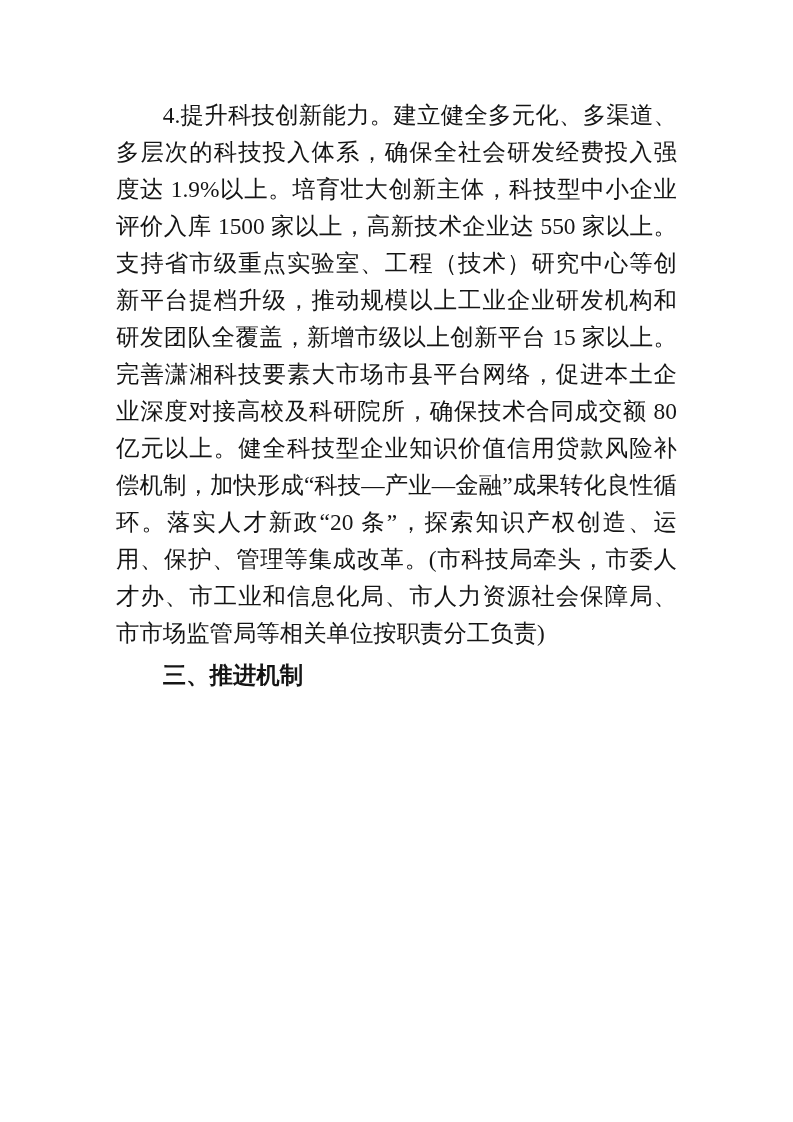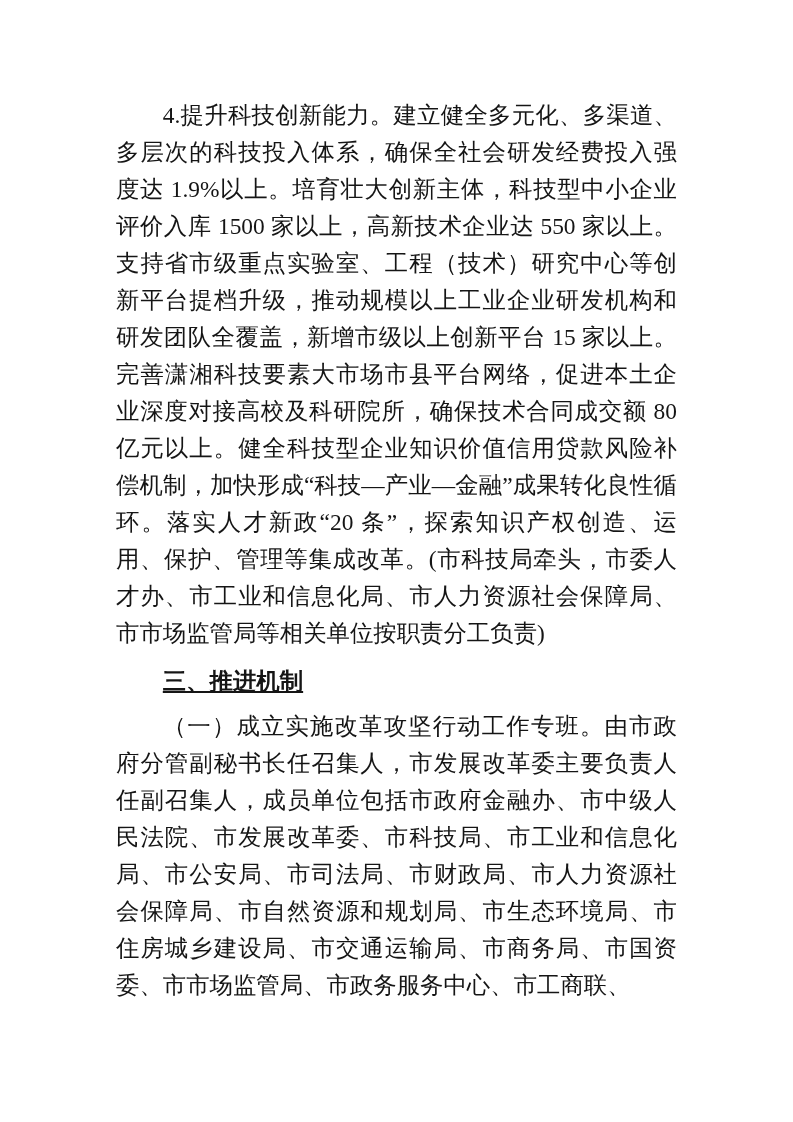--- a/index.html
+++ b/index.html
@@ -26,28 +26,26 @@
     text-justify: inter-ideograph;
     text-indent: 2em;
     word-break: break-all;
   }
   .para.first {
     text-indent: 0;
   }
   .heading {
     font-size: 23.4px;
     font-weight: bold;
-    margin: 11px 0 8px 0;
+    margin: 5px 0 8px 0;
     text-align: left;
-    text-decoration: underline;
   }
 </style>
 </head>
 <body>
 
 <div class="page">
 
   <p class="para">4.提升科技创新能力。建立健全多元化、多渠道、多层次的科技投入体系，确保全社会研发经费投入强度达 1.9%以上。培育壮大创新主体，科技型中小企业评价入库 1500 家以上，高新技术企业达 550 家以上。支持省市级重点实验室、工程（技术）研究中心等创新平台提档升级，推动规模以上工业企业研发机构和研发团队全覆盖，新增市级以上创新平台 15 家以上。完善潇湘科技要素大市场市县平台网络，促进本土企业深度对接高校及科研院所，确保技术合同成交额 80 亿元以上。健全科技型企业知识价值信用贷款风险补偿机制，加快形成“科技—产业—金融”成果转化良性循环。落实人才新政“20 条”，探索知识产权创造、运用、保护、管理等集成改革。(市科技局牵头，市委人才办、市工业和信息化局、市人力资源社会保障局、市市场监管局等相关单位按职责分工负责)</p>
 
   <h2 class="para heading">三、推进机制</h2>
 
-  <p class="para">（一）成立实施改革攻坚行动工作专班。由市政府分管副秘书长任召集人，市发展改革委主要负责人任副召集人，成员单位包括市政府金融办、市中级人民法院、市发展改革委、市科技局、市工业和信息化局、市公安局、市司法局、市财政局、市人力资源社会保障局、市自然资源和规划局、市生态环境局、市住房城乡建设局、市交通运输局、市商务局、市国资委、市市场监管局、市政务服务中心、市工商联、</p>
 </div>
 
 </body></html>

